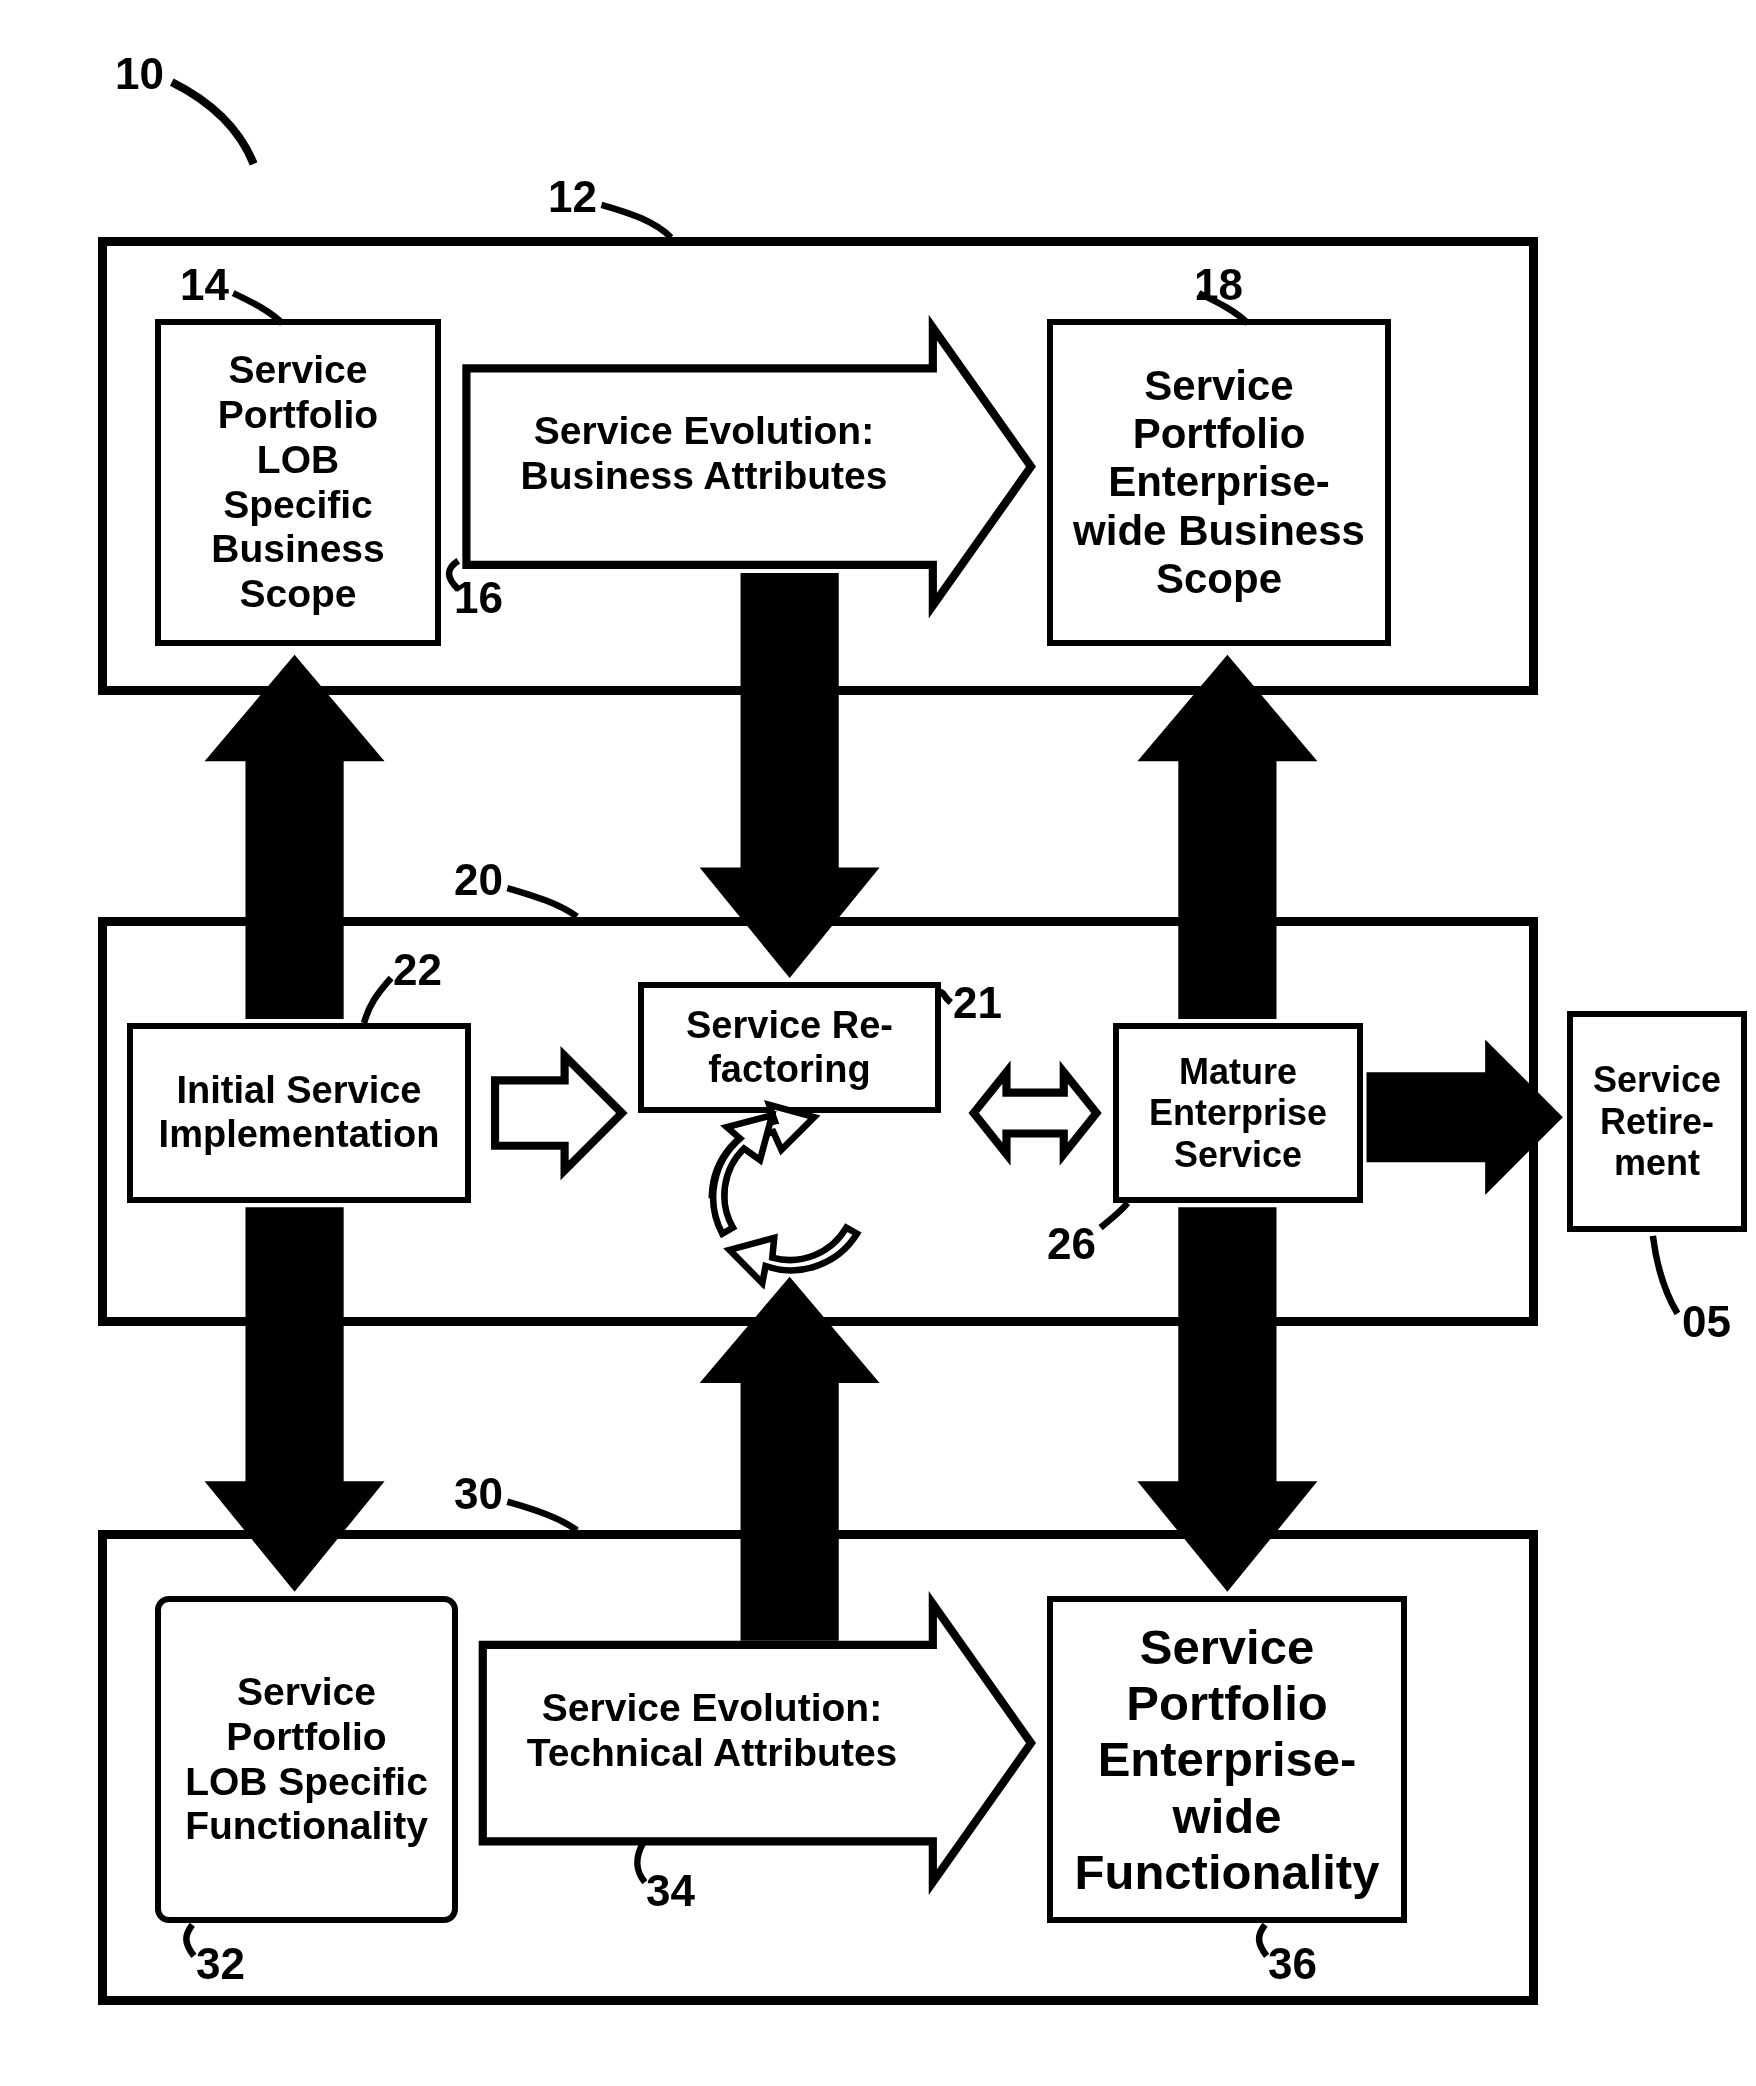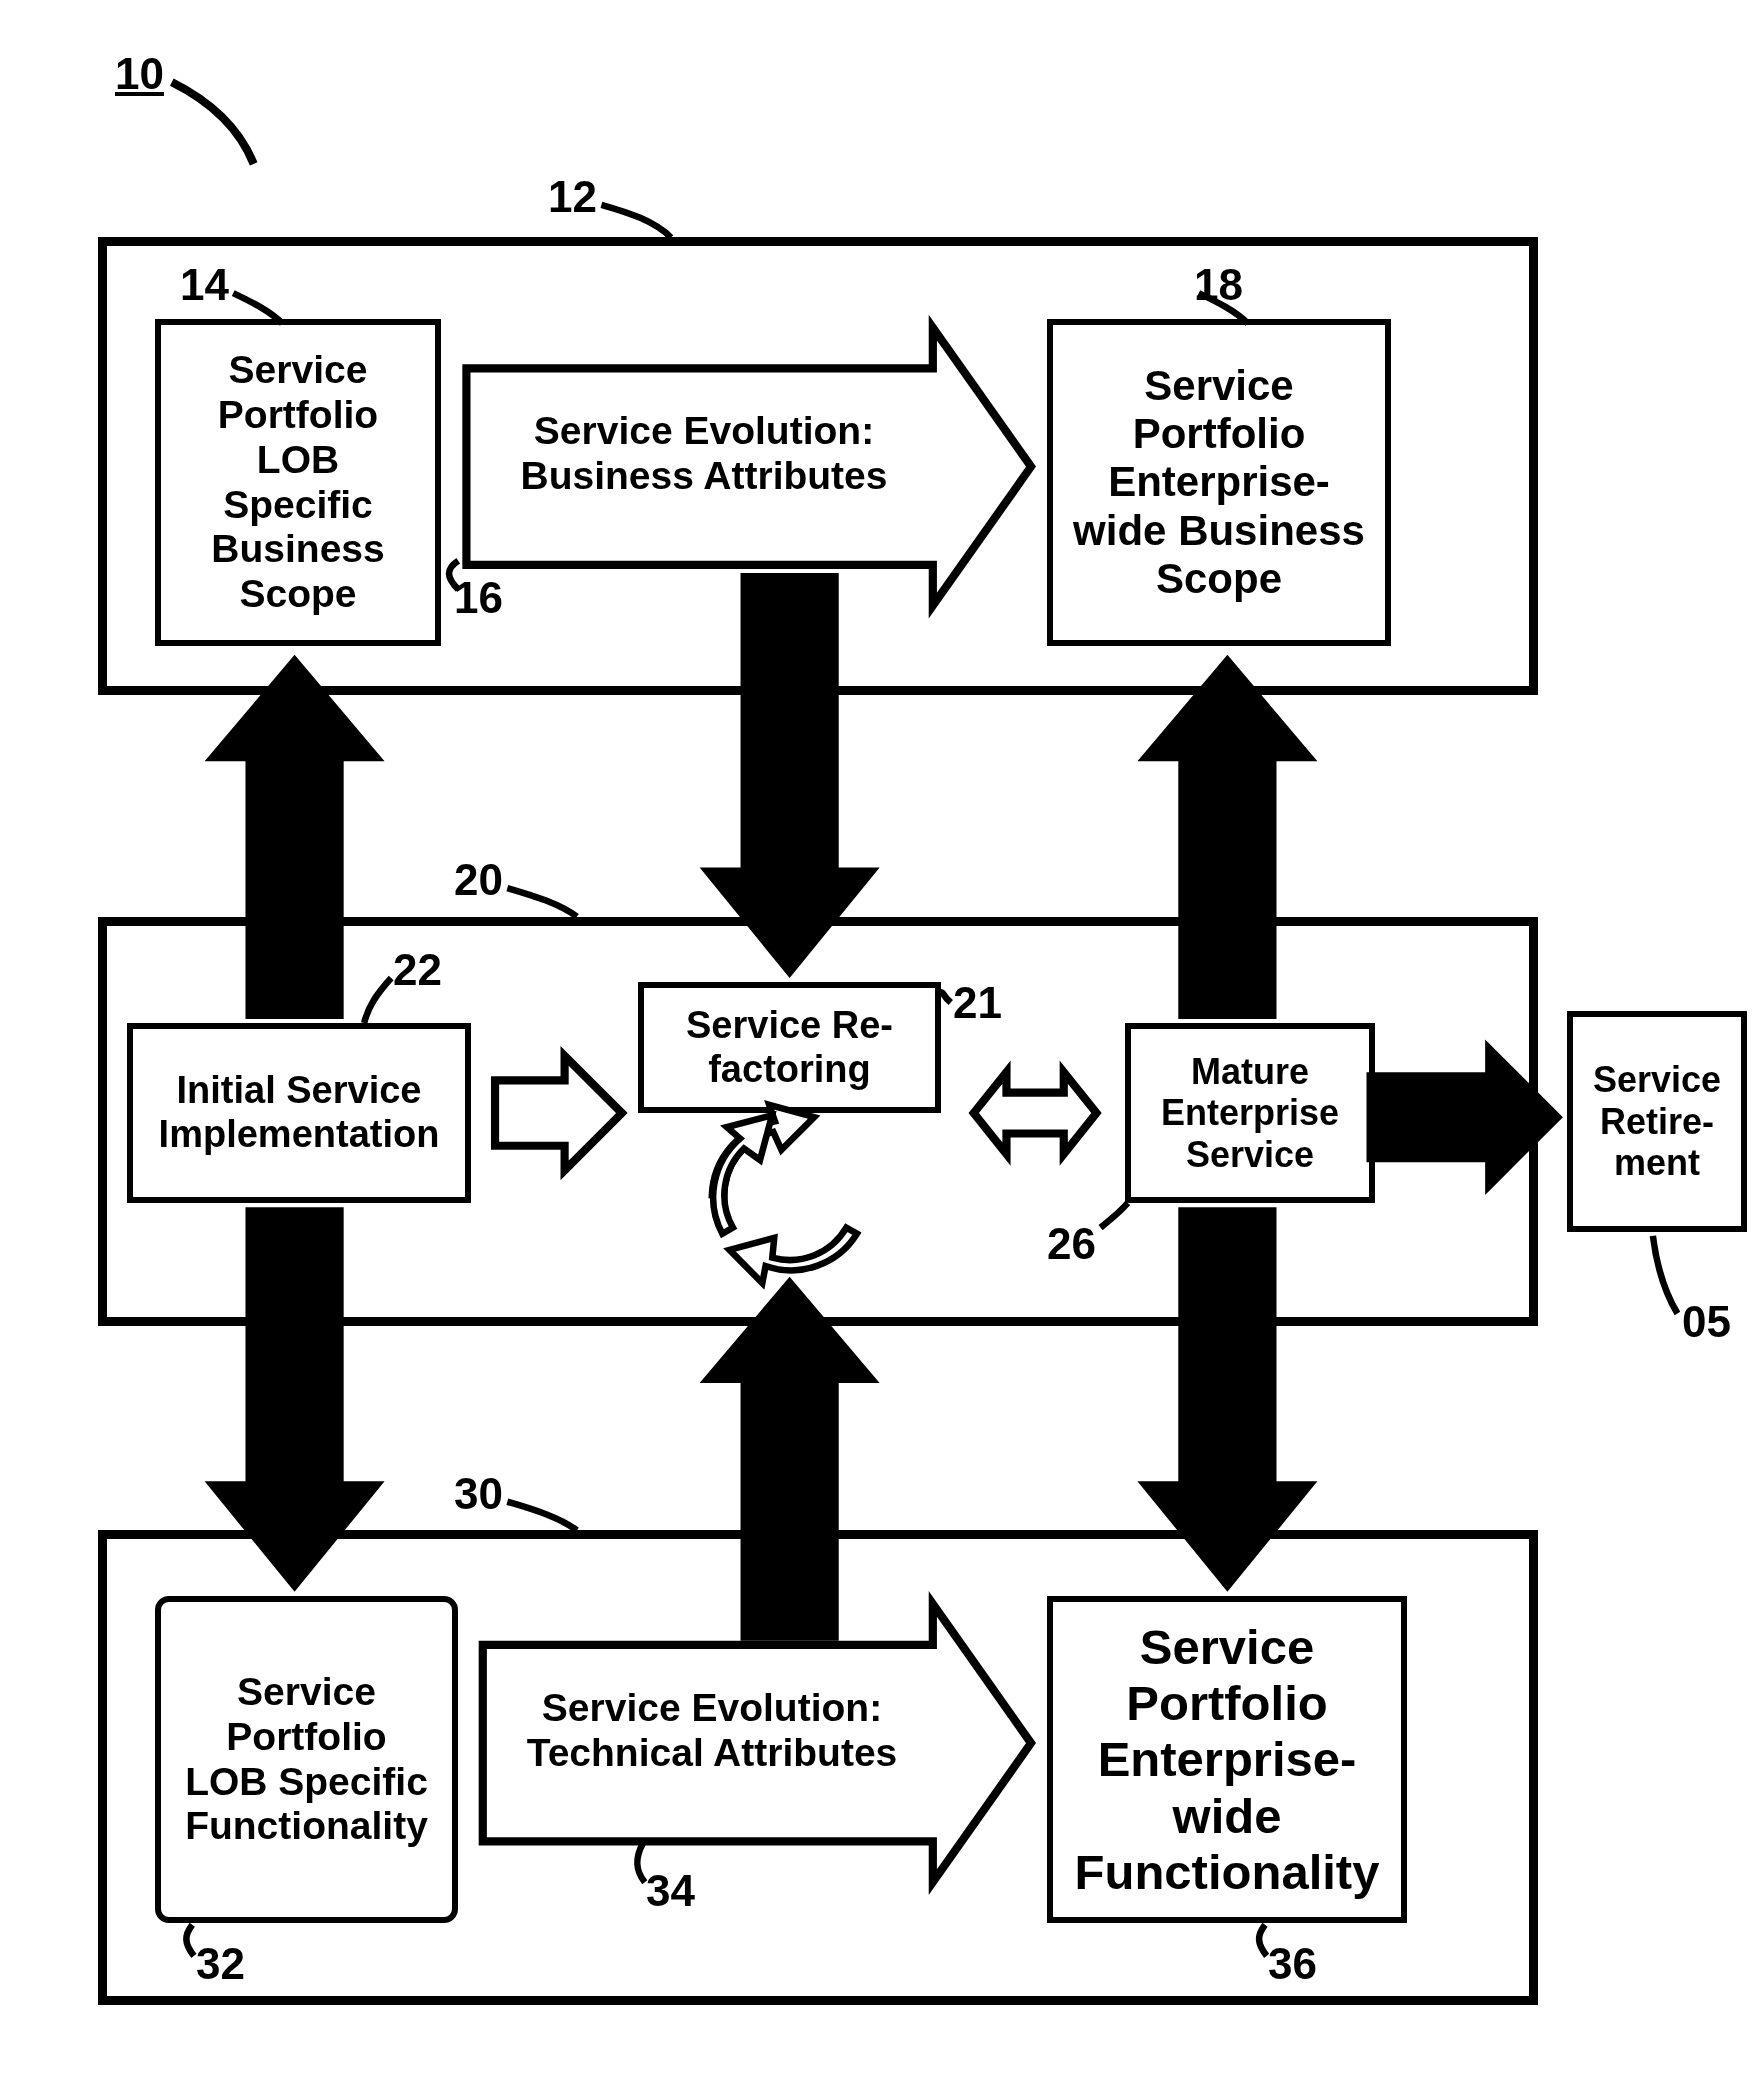--- a/index.html
+++ b/index.html
@@ -49,21 +49,21 @@
     font-weight: bold;
     text-align: center;
     line-height: 1.15;
   }
 </style>
 </head>
 <body>
 
 <div class="canvas">
 
-  <div class="ref" style="left:115px; top:49px;text-decoration:underline;">10</div>
+  <div class="ref" style="left:115px; top:49px;">10</div>
   <svg class="overlay" width="1756" height="2087" viewBox="0 0 2146 2550">
     <path d="M 210 100 C 250 120, 290 150, 310 200" stroke="#000" stroke-width="10" fill="none"></path>
   </svg>
 
   <div class="panel" style="left:98px; top:237px; width:1440px; height:458px;"></div>
   <div class="ref" style="left:548px; top:172px;">12</div>
   <svg class="overlay" width="1756" height="2087" viewBox="0 0 2146 2550">
     <path d="M 735 250 C 770 260, 800 270, 820 290" stroke="#000" stroke-width="8" fill="none"></path>
   </svg>
 
@@ -117,21 +117,21 @@
   <svg class="overlay" width="1756" height="2087" viewBox="0 0 2146 2550">
     <g transform="translate(965,1460)">
       <g fill="#fff" stroke="#000" stroke-width="8">
         <path d="M -80 0 A 80 80 0 0 1 -20 -77 L -10 -55 L 30 -95 L -25 -110 L -18 -90 A 95 95 0 0 0 -95 0 Z"></path>
         <path d="M 0 -80 A 80 80 0 0 1 77 -20 L 55 -10 L 95 30 L 110 -25 L 90 -18 A 95 95 0 0 0 0 -95 Z" transform="rotate(120)"></path>
         <path d="M 0 -80 A 80 80 0 0 1 77 -20 L 55 -10 L 95 30 L 110 -25 L 90 -18 A 95 95 0 0 0 0 -95 Z" transform="rotate(240)"></path>
       </g>
     </g>
   </svg>
 
-  <div class="box" style="left:1113px; top:1023px; width:250px; height:180px; font-size:36px;margin-left:12px;">
+  <div class="box" style="left:1113px; top:1023px; width:250px; height:180px; font-size:36px;">
     <span>Mature Enterprise Service</span>
   </div>
   <div class="ref" style="left:1047px; top:1219px;">26</div>
   <svg class="overlay" width="1756" height="2087" viewBox="0 0 2146 2550">
     <path d="M 1345 1500 C 1360 1488, 1370 1480, 1378 1470" stroke="#000" stroke-width="8" fill="none"></path>
   </svg>
 
   <svg class="overlay" width="1756" height="2087" viewBox="0 0 2146 2550">
     <path d="M 605 1320 L 690 1320 L 690 1290 L 760 1360 L 690 1430 L 690 1400 L 605 1400 Z" fill="#fff" stroke="#000" stroke-width="10"></path>
   </svg>

